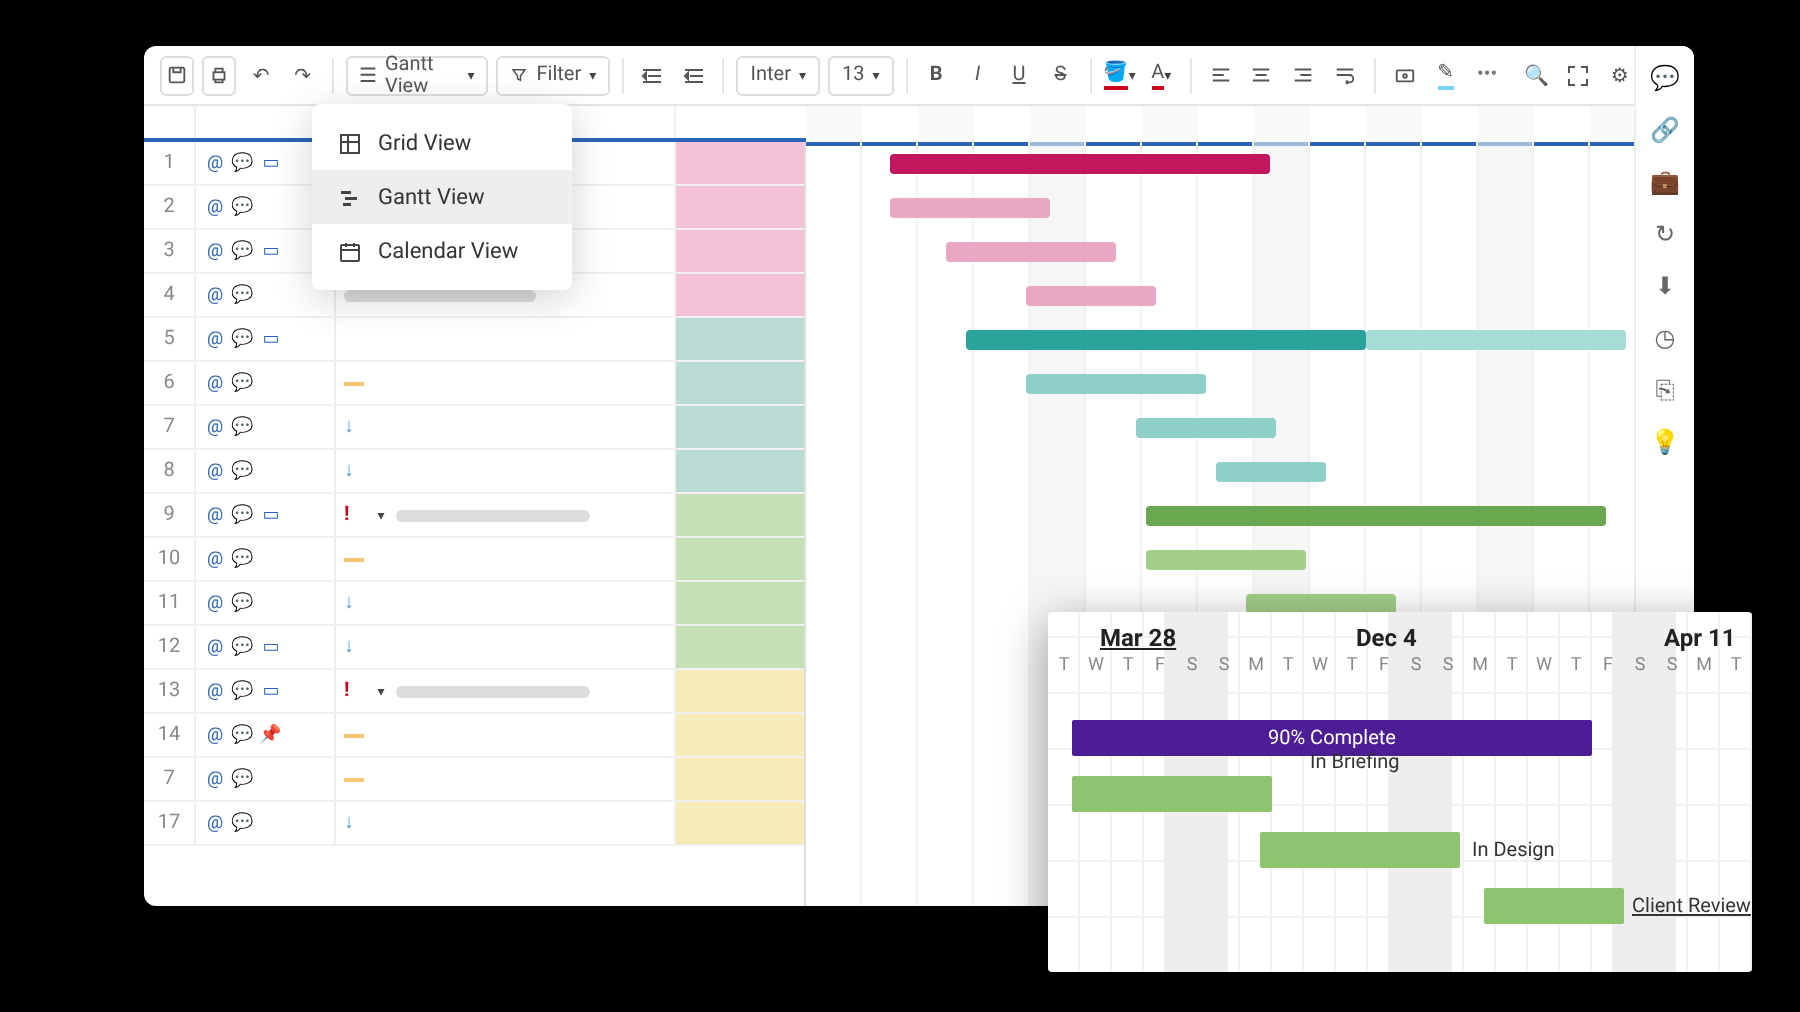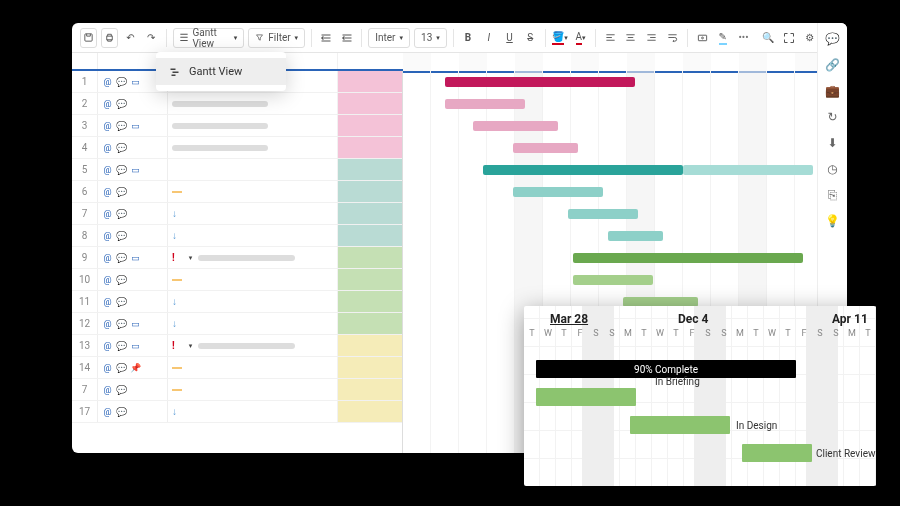--- a/index.html
+++ b/index.html
@@ -471,30 +471,48 @@
         <div class="ritem">↻</div>
         <div class="ritem">⬇</div>
         <div class="ritem">◷</div>
         <div class="ritem">⎘</div>
         <div class="ritem bulb">💡</div>
       </div>
     </div>
   </div>
 
   <div class="dropdown">
+    <div class="ditem">
+        <span class="dicon">
+          <svg width="12" height="12" viewBox="0 0 24 24" fill="none" stroke="currentColor" stroke-width="2">
+            <rect x="3" y="3" width="18" height="18"></rect>
+            <path d="M3 10h18M10 3v18"></path>
+          </svg>
+        </span>
+        <span>Grid View</span>
+      </div>
     <div class="ditem sel">
         <span class="dicon">
           <svg width="12" height="12" viewBox="0 0 24 24" fill="currentColor">
             <rect x="3" y="5" width="10" height="3"></rect>
             <rect x="7" y="11" width="12" height="3"></rect>
             <rect x="5" y="17" width="8" height="3"></rect>
           </svg>
         </span>
         <span>Gantt View</span>
       </div>
+    <div class="ditem">
+        <span class="dicon">
+          <svg width="12" height="12" viewBox="0 0 24 24" fill="none" stroke="currentColor" stroke-width="2">
+            <rect x="3" y="5" width="18" height="16" rx="1"></rect>
+            <path d="M3 10h18M8 3v4M16 3v4"></path>
+          </svg>
+        </span>
+        <span>Calendar View</span>
+      </div>
   </div>
 
   <div class="inset">
     <div class="grid"></div>
     <div id="ishades">
         <div class="sh" style="left: 58px; width: 32px;"></div>
         <div class="sh" style="left: 170px; width: 32px;"></div>
         <div class="sh" style="left: 282px; width: 32px;"></div>
       </div>
     <div id="idates">
@@ -520,22 +538,22 @@
         <div>T</div>
         <div>W</div>
         <div>T</div>
         <div>F</div>
         <div>S</div>
         <div>S</div>
         <div>M</div>
         <div>T</div>
       </div>
     <div id="ibars">
-        <div class="ibar" style="top: 54px; left: 12px; width: 260px; background: #000000;">90% Complete</div>
+        <div class="ibar" style="top: 54px; left: 12px; width: 260px; background: #4c1d95;">90% Complete</div>
         <div class="ibar" style="top: 82px; left: 12px; width: 100px; background: rgb(140, 196, 111);"></div>
         <div class="ilabel" style="top: 70px; left: 120px; margin-left: 11px;">In Briefing</div>
         <div class="ibar" style="top: 110px; left: 106px; width: 100px; background: rgb(140, 196, 111);"></div>
         <div class="ilabel" style="top: 114px; left: 212px;">In Design</div>
         <div class="ibar" style="top: 138px; left: 218px; width: 70px; background: rgb(140, 196, 111);"></div>
-        <div class="ilabel" style="top: 142px; left: 292px;">Client Review</div>
+        <div class="ilabel" style="top: 142px; left: 292px; text-decoration: underline;">Client Review</div>
       </div>
   </div>
 </div>
 
 </body></html>

